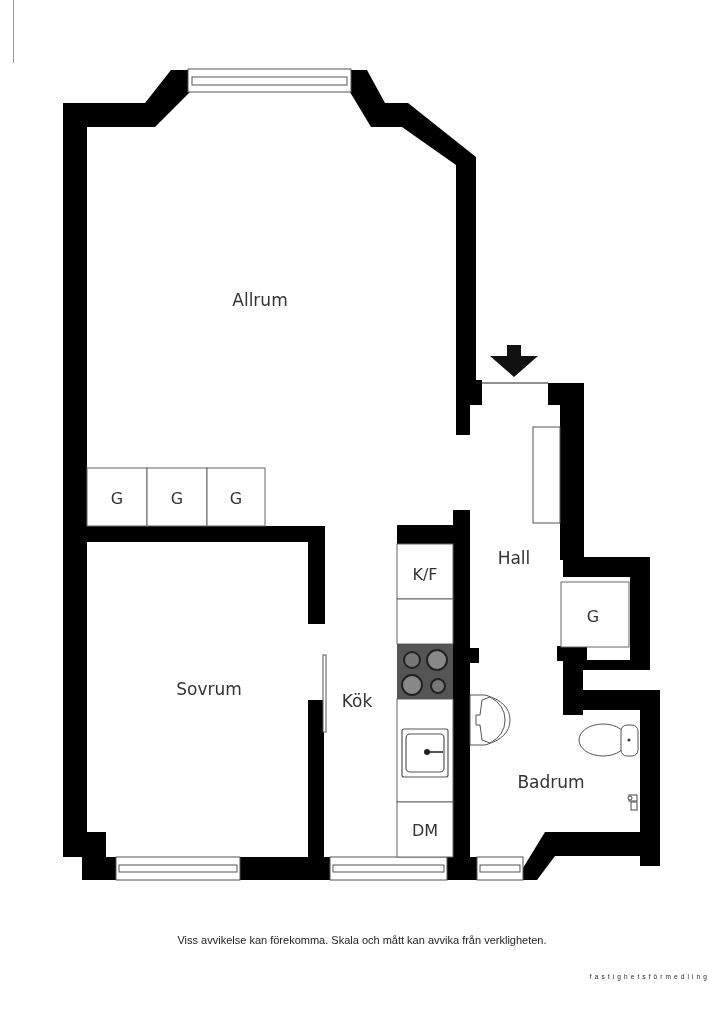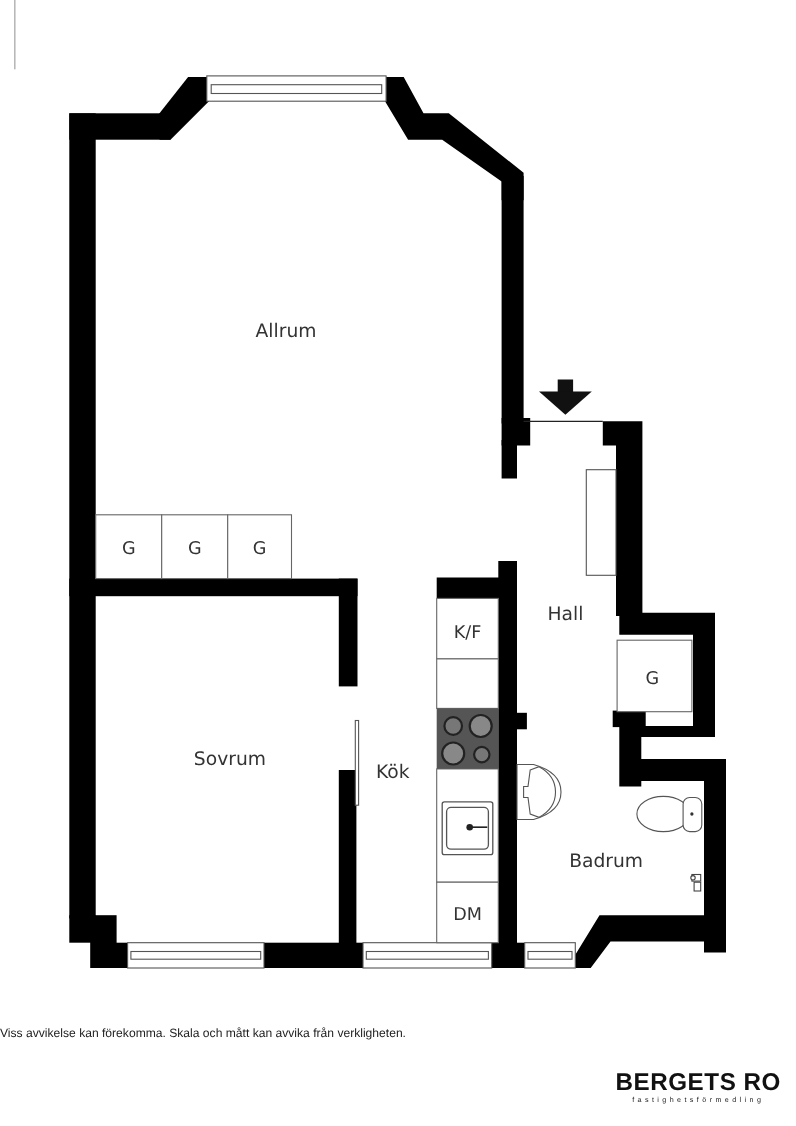--- a/index.html
+++ b/index.html
@@ -1,20 +1,20 @@
 <!DOCTYPE html>
 <html><head>
 <meta charset="utf-8">
 <style>
   html, body { margin:0; padding:0; background:#ffffff; }
   body { width:724px; height:1024px; position:relative; overflow:hidden; font-family:"DejaVu Sans", sans-serif; }
   #plan { position:absolute; left:0; top:0; width:724px; height:1024px; }
   .room-label { font-family:"DejaVu Sans", sans-serif; font-size:17px; fill:#333333; }
   .fix-label { font-family:"DejaVu Sans", sans-serif; font-size:16px; fill:#333333; }
-  .disclaimer { position:absolute; left:0; width:724px; top:934px; text-align:left; font-family:"Liberation Sans", sans-serif; font-size:11px; color:#222; }
+  .disclaimer { position:absolute; left:0; width:724px; top:934px; text-align:center; font-family:"Liberation Sans", sans-serif; font-size:11px; color:#222; }
   .brand { position:absolute; right:14px; top:972px; text-align:center; }
   .brand-name { font-family:"Liberation Sans", sans-serif; font-weight:bold; font-size:22px; color:#111; letter-spacing:0.5px; line-height:24px; }
   .brand-sub { font-family:"Liberation Sans", sans-serif; font-size:6.5px; letter-spacing:3.1px; color:#222; line-height:9px; }
   .margin-line { position:absolute; left:13px; top:0; width:1px; height:63px; background:#9a9a9a; }
 </style>
 </head>
 <body>
 
 <div class="margin-line"></div>
 
@@ -138,15 +138,14 @@
   <text class="room-label" x="260" y="306" text-anchor="middle">Allrum</text>
   <text class="room-label" x="209" y="695" text-anchor="middle">Sovrum</text>
   <text class="room-label" x="357" y="707" text-anchor="middle">Kök</text>
   <text class="room-label" x="514" y="564" text-anchor="middle">Hall</text>
   <text class="room-label" x="551" y="788" text-anchor="middle">Badrum</text>
 </svg>
 
 <div class="disclaimer">Viss avvikelse kan förekomma. Skala och mått kan avvika från verkligheten.</div>
 
 <div class="brand">
-  <div class="brand-name">BERGETS RO</div>
   <div class="brand-sub">fastighetsförmedling</div>
 </div>
 
 </body></html>

